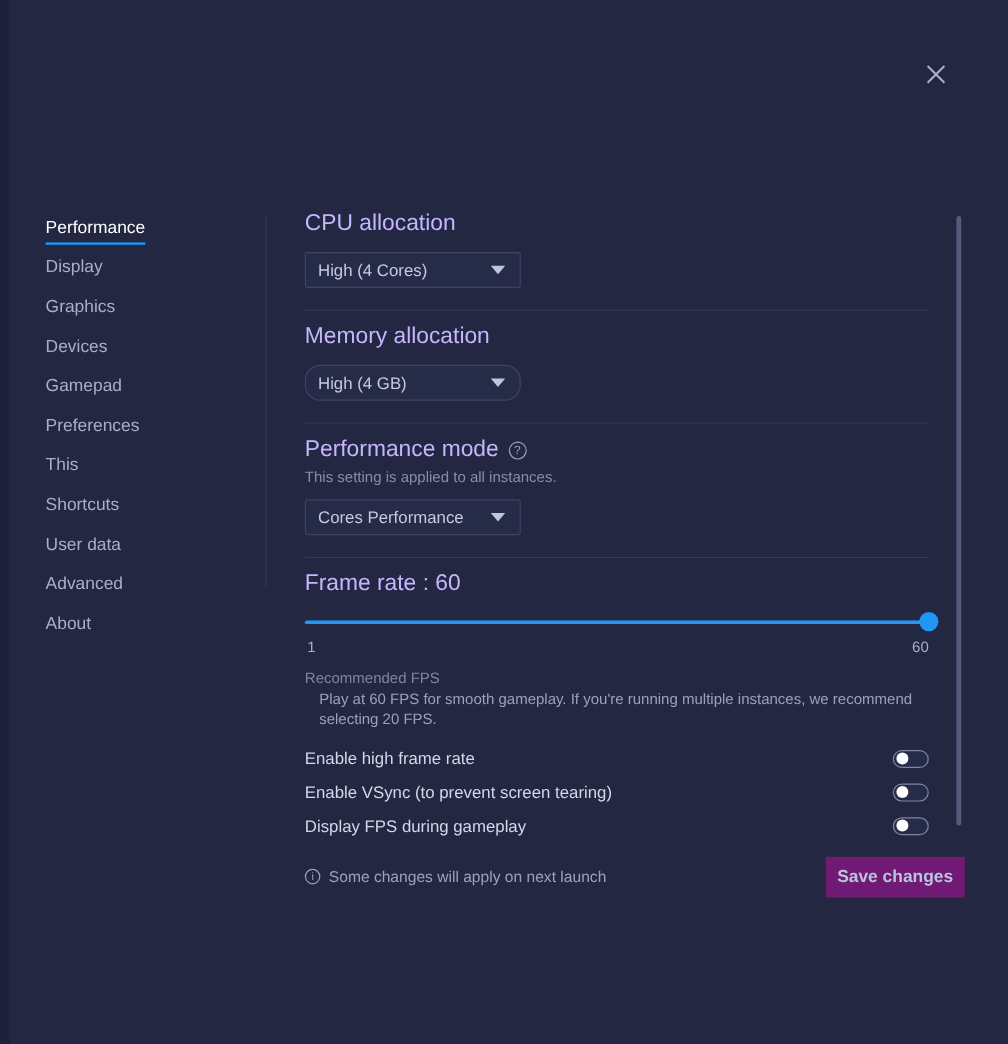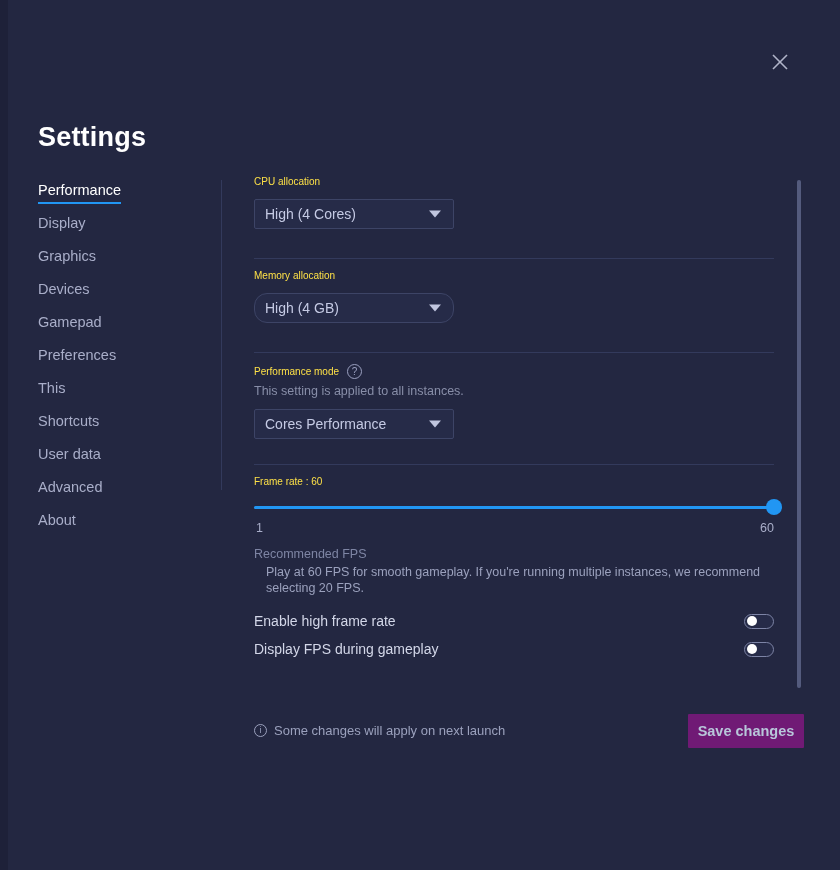--- a/index.html
+++ b/index.html
@@ -110,28 +110,28 @@
   .scrollbar-thumb {
     position: absolute;
     left: 0; top: 0;
     width: 4px;
     height: 508px;
     background: #545b7d;
     border-radius: 2px;
   }
 
   .field-label {
-    font-size: 10px;
-    color: #fde047;
+    font-size: 19px;
+    color: #c4b5fd;
     margin: 0;
   }
 
   .select {
     position: relative;
-    width: 200px;
+    width: 180px;
     height: 30px;
     border: 1px solid #3d4companion;
     border: 1px solid #3d4466;
     background: #262b48;
     border-radius: 2px;
     display: flex;
     align-items: center;
     cursor: pointer;
     box-sizing: border-box;
   }
@@ -327,21 +327,20 @@
 
 <div class="dialog">
 
   <div class="close-btn">
     <svg width="24" height="24" viewBox="0 0 24 24" aria-hidden="true">
       <line x1="5" y1="5" x2="19" y2="19" stroke="#c9cde0" stroke-width="1.6"></line>
       <line x1="19" y1="5" x2="5" y2="19" stroke="#c9cde0" stroke-width="1.6"></line>
     </svg>
   </div>
 
-  <div class="page-title">Settings</div>
 
   <div class="sidebar">
     <div class="nav-item active">Performance</div>
     <div class="nav-item">Display</div>
     <div class="nav-item">Graphics</div>
     <div class="nav-item">Devices</div>
     <div class="nav-item">Gamepad</div>
     <div class="nav-item">Preferences</div>
     <div class="nav-item">This</div>
     <div class="nav-item">Shortcuts</div>
@@ -403,20 +402,26 @@
       <div class="rec-body">Play at 60 FPS for smooth gameplay. If you're running multiple instances, we recommend selecting 20 FPS.</div>
 
       <div style="margin-top:11px;">
         <div class="toggle-row">
           <span class="toggle-label">Enable high frame rate</span>
           <span class="toggle">
               <span class="knob"></span>
             </span>
         </div>
         <div class="toggle-row">
+          <span class="toggle-label">Enable VSync (to prevent screen tearing)</span>
+          <span class="toggle">
+              <span class="knob"></span>
+            </span>
+        </div>
+        <div class="toggle-row">
           <span class="toggle-label">Display FPS during gameplay</span>
           <span class="toggle">
               <span class="knob"></span>
             </span>
         </div>
       </div>
     </div>
   </div>
 
   <div class="scrollbar-track">

